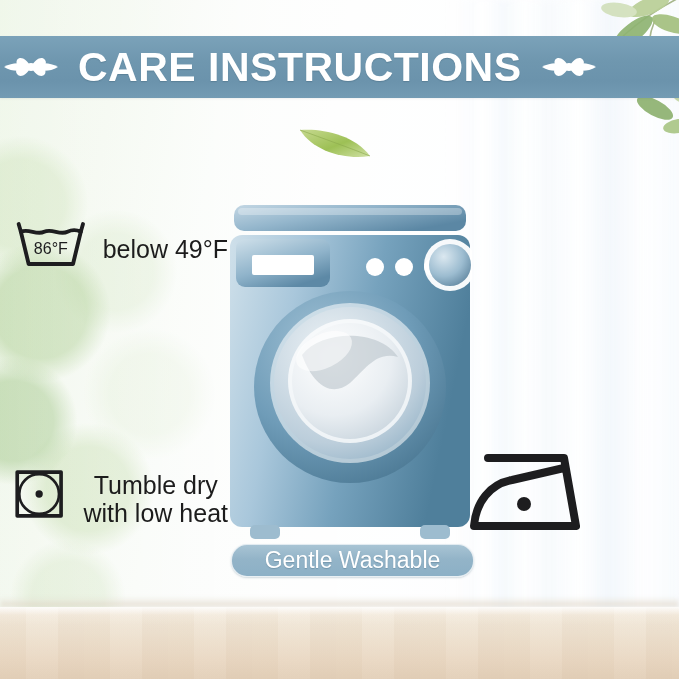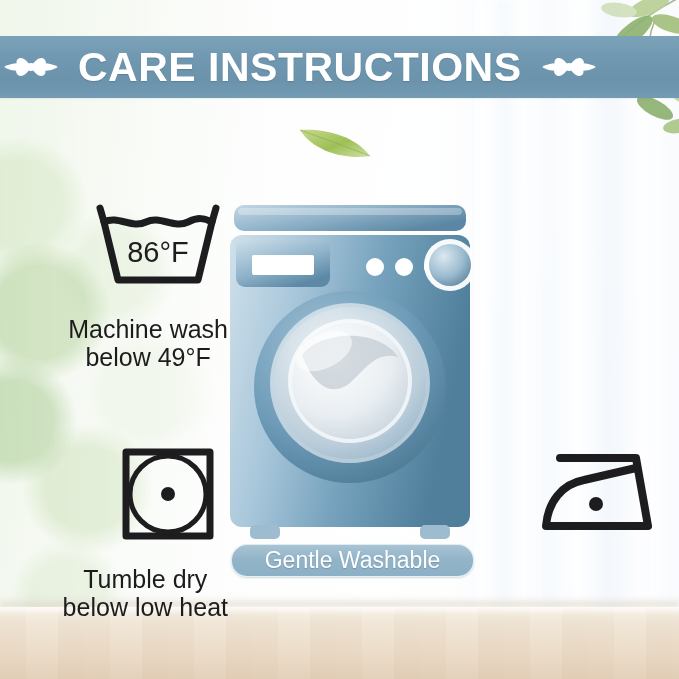--- a/index.html
+++ b/index.html
@@ -71,21 +71,21 @@
     box-shadow:0 1px 2px rgba(0,0,0,.06);
   }
   .banner-title{
     color:#ffffff;font-size:41px;line-height:1;font-weight:bold;
     letter-spacing:.5px;white-space:nowrap;
     text-shadow:0 1px 1px rgba(40,70,90,.25);
   }
   .orn{width:62px;height:44px;flex:0 0 auto;}
 
   
-  .cell{position:absolute;display:flex;flex-direction:column;align-items:flex-end;gap:13px;}
+  .cell{position:absolute;display:flex;flex-direction:row;align-items:center;gap:13px;}
   .cell .sym{display:block;}
   .cap{
     color:#1c1c1c;font-size:25px;line-height:1.12;text-align:center;white-space:nowrap;
   }
   #cell-wash   {left:12px; top:196px; width:216px;}
   #cell-bleach {left:460px;top:196px; width:212px;}
   #cell-dry    {left:12px; top:446px; width:216px;}
   #cell-iron   {left:460px;top:446px; width:212px;}
   #cell-wash  .cap-wrap{margin-top:10px;}
   #cell-bleach .cap-wrap{margin-top:12px;}
@@ -175,37 +175,36 @@
 
   <div class="cell" id="cell-wash">
     <svg class="sym" width="140" height="96" viewBox="0 0 140 96">
       <g fill="none" stroke="#1d1d1f" stroke-width="7" stroke-linecap="round" stroke-linejoin="round">
         <path d="M12 12 L16 26 C30 19 44 33 58 26 C72 19 86 33 100 26 C110 21 116 22 124 26 L128 12"></path>
         <path d="M16 26 L30 84 L110 84 L124 26"></path>
       </g>
       <text x="70" y="66" text-anchor="middle" font-family="Liberation Sans, sans-serif" font-size="29" fill="#1d1d1f">86°F</text>
     </svg>
     <div class="cap-wrap">
-      <div class="cap">Machine wash</div>
       <div class="cap">below 49°F</div>
     </div>
   </div>
 
 
   <div class="cell" id="cell-dry">
     <svg class="sym" width="112" height="96" viewBox="0 0 112 96">
       <g fill="none" stroke="#1d1d1f" stroke-linecap="round" stroke-linejoin="round">
         <rect x="10" y="6" width="84" height="84" stroke-width="7"></rect>
         <circle cx="52" cy="48" r="38" stroke-width="5"></circle>
       </g>
       <circle cx="52" cy="48" r="7" fill="#1d1d1f"></circle>
     </svg>
     <div class="cap-wrap">
       <div class="cap">Tumble dry</div>
-      <div class="cap">below low heat</div>
+      <div class="cap">with low heat</div>
     </div>
   </div>
 
   <div class="cell" id="cell-iron">
     <svg class="sym" width="140" height="96" viewBox="0 0 140 96">
       <g fill="none" stroke="#1d1d1f" stroke-width="8" stroke-linecap="round" stroke-linejoin="round">
         <path d="M28 12 L104 12 L116 80 L14 80 C16 56 30 38 52 34 L104 22"></path>
       </g>
       <circle cx="64" cy="58" r="7" fill="#1d1d1f"></circle>
     </svg>

